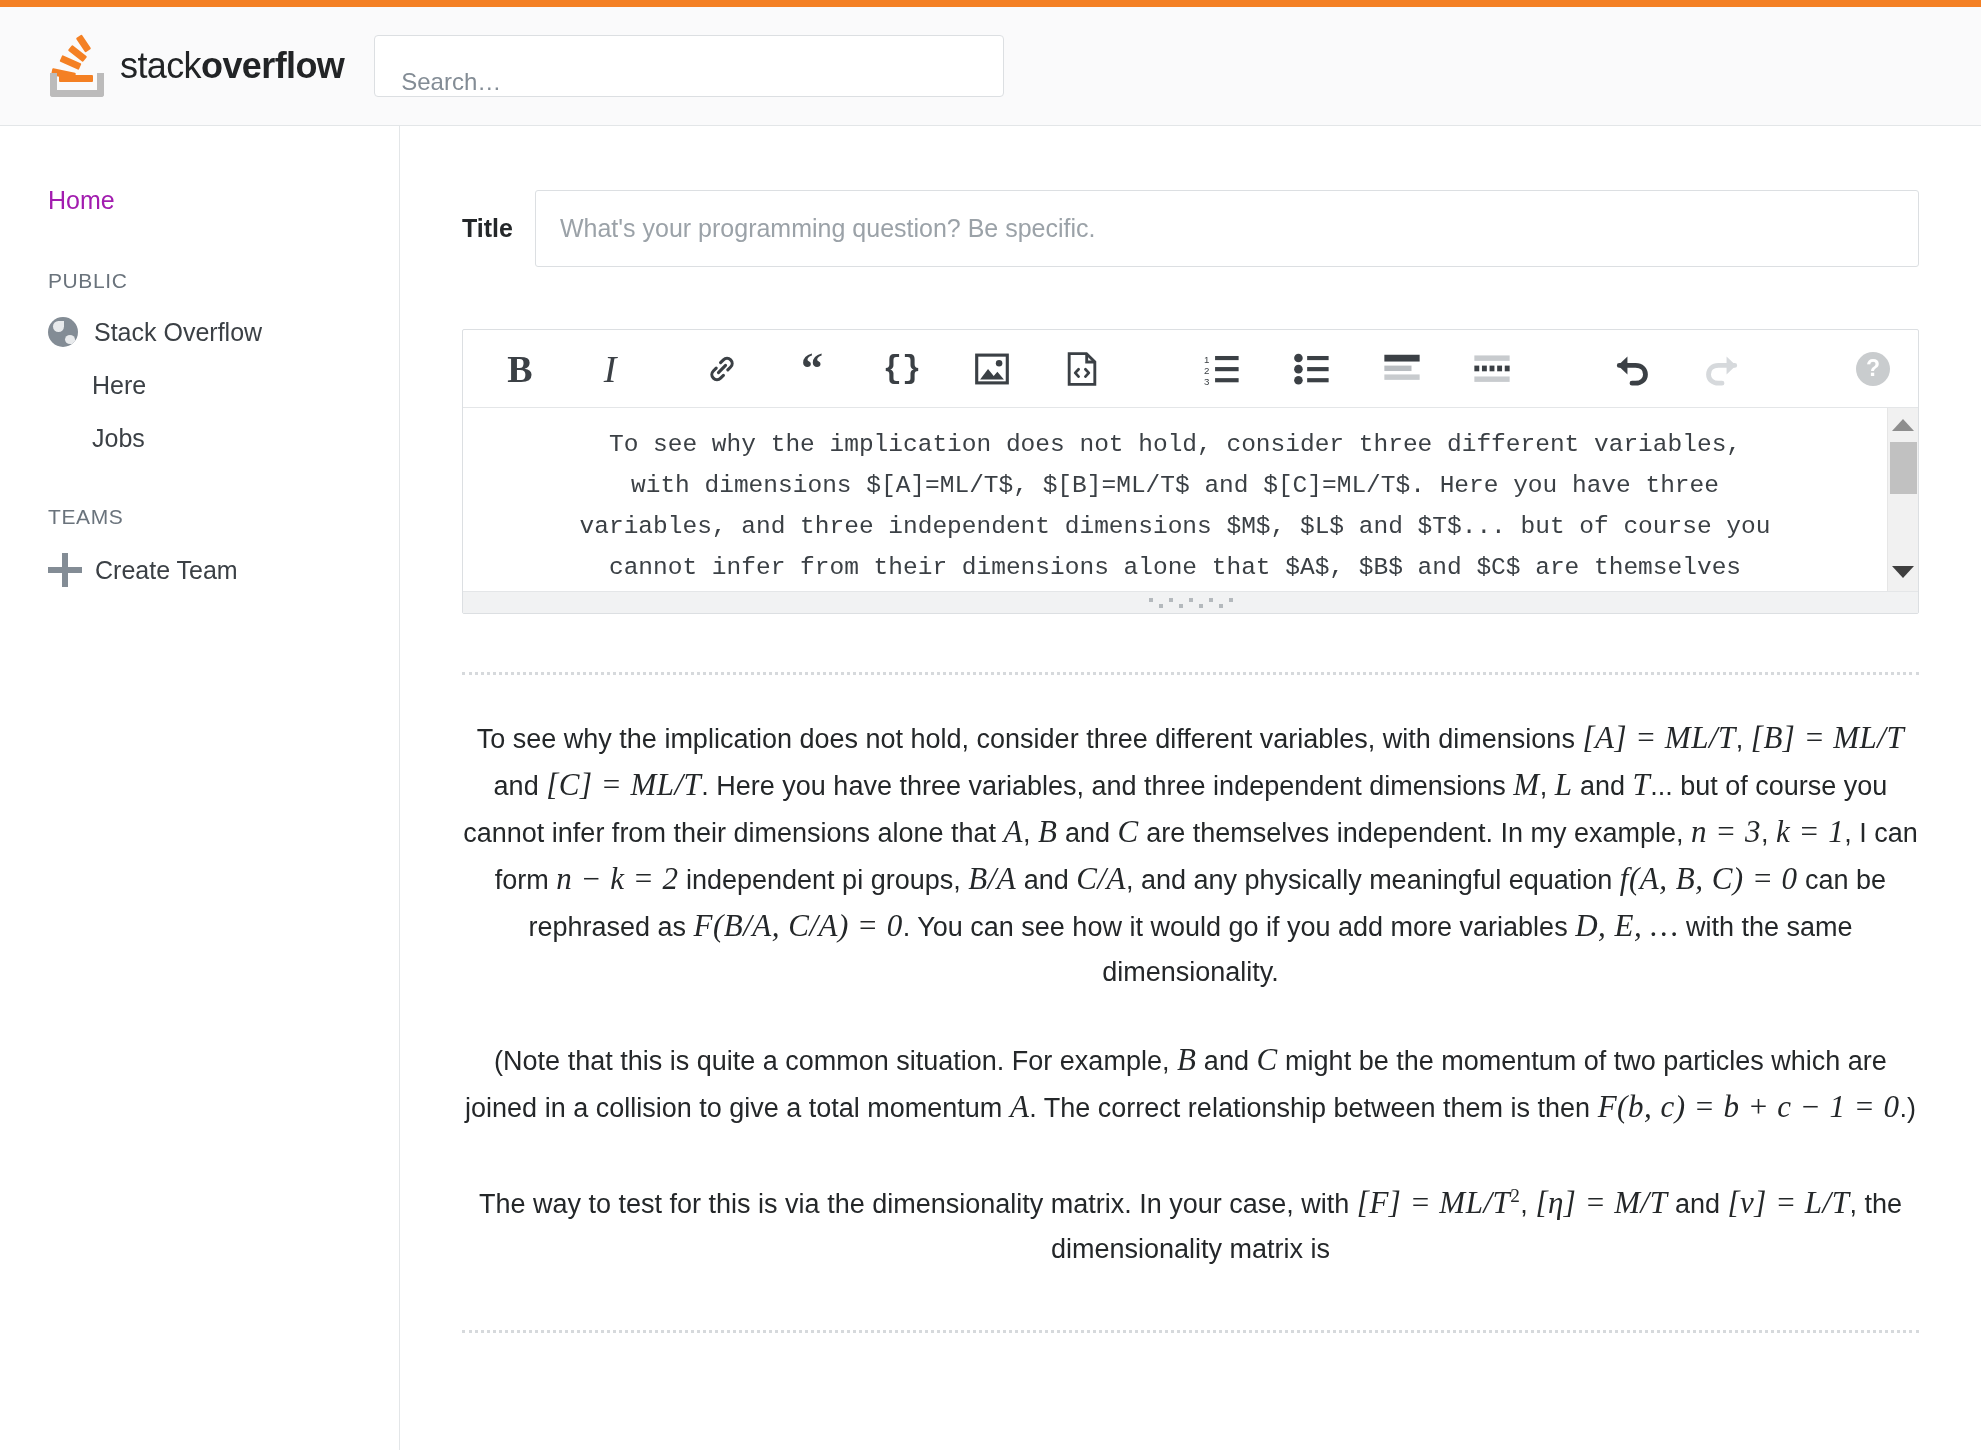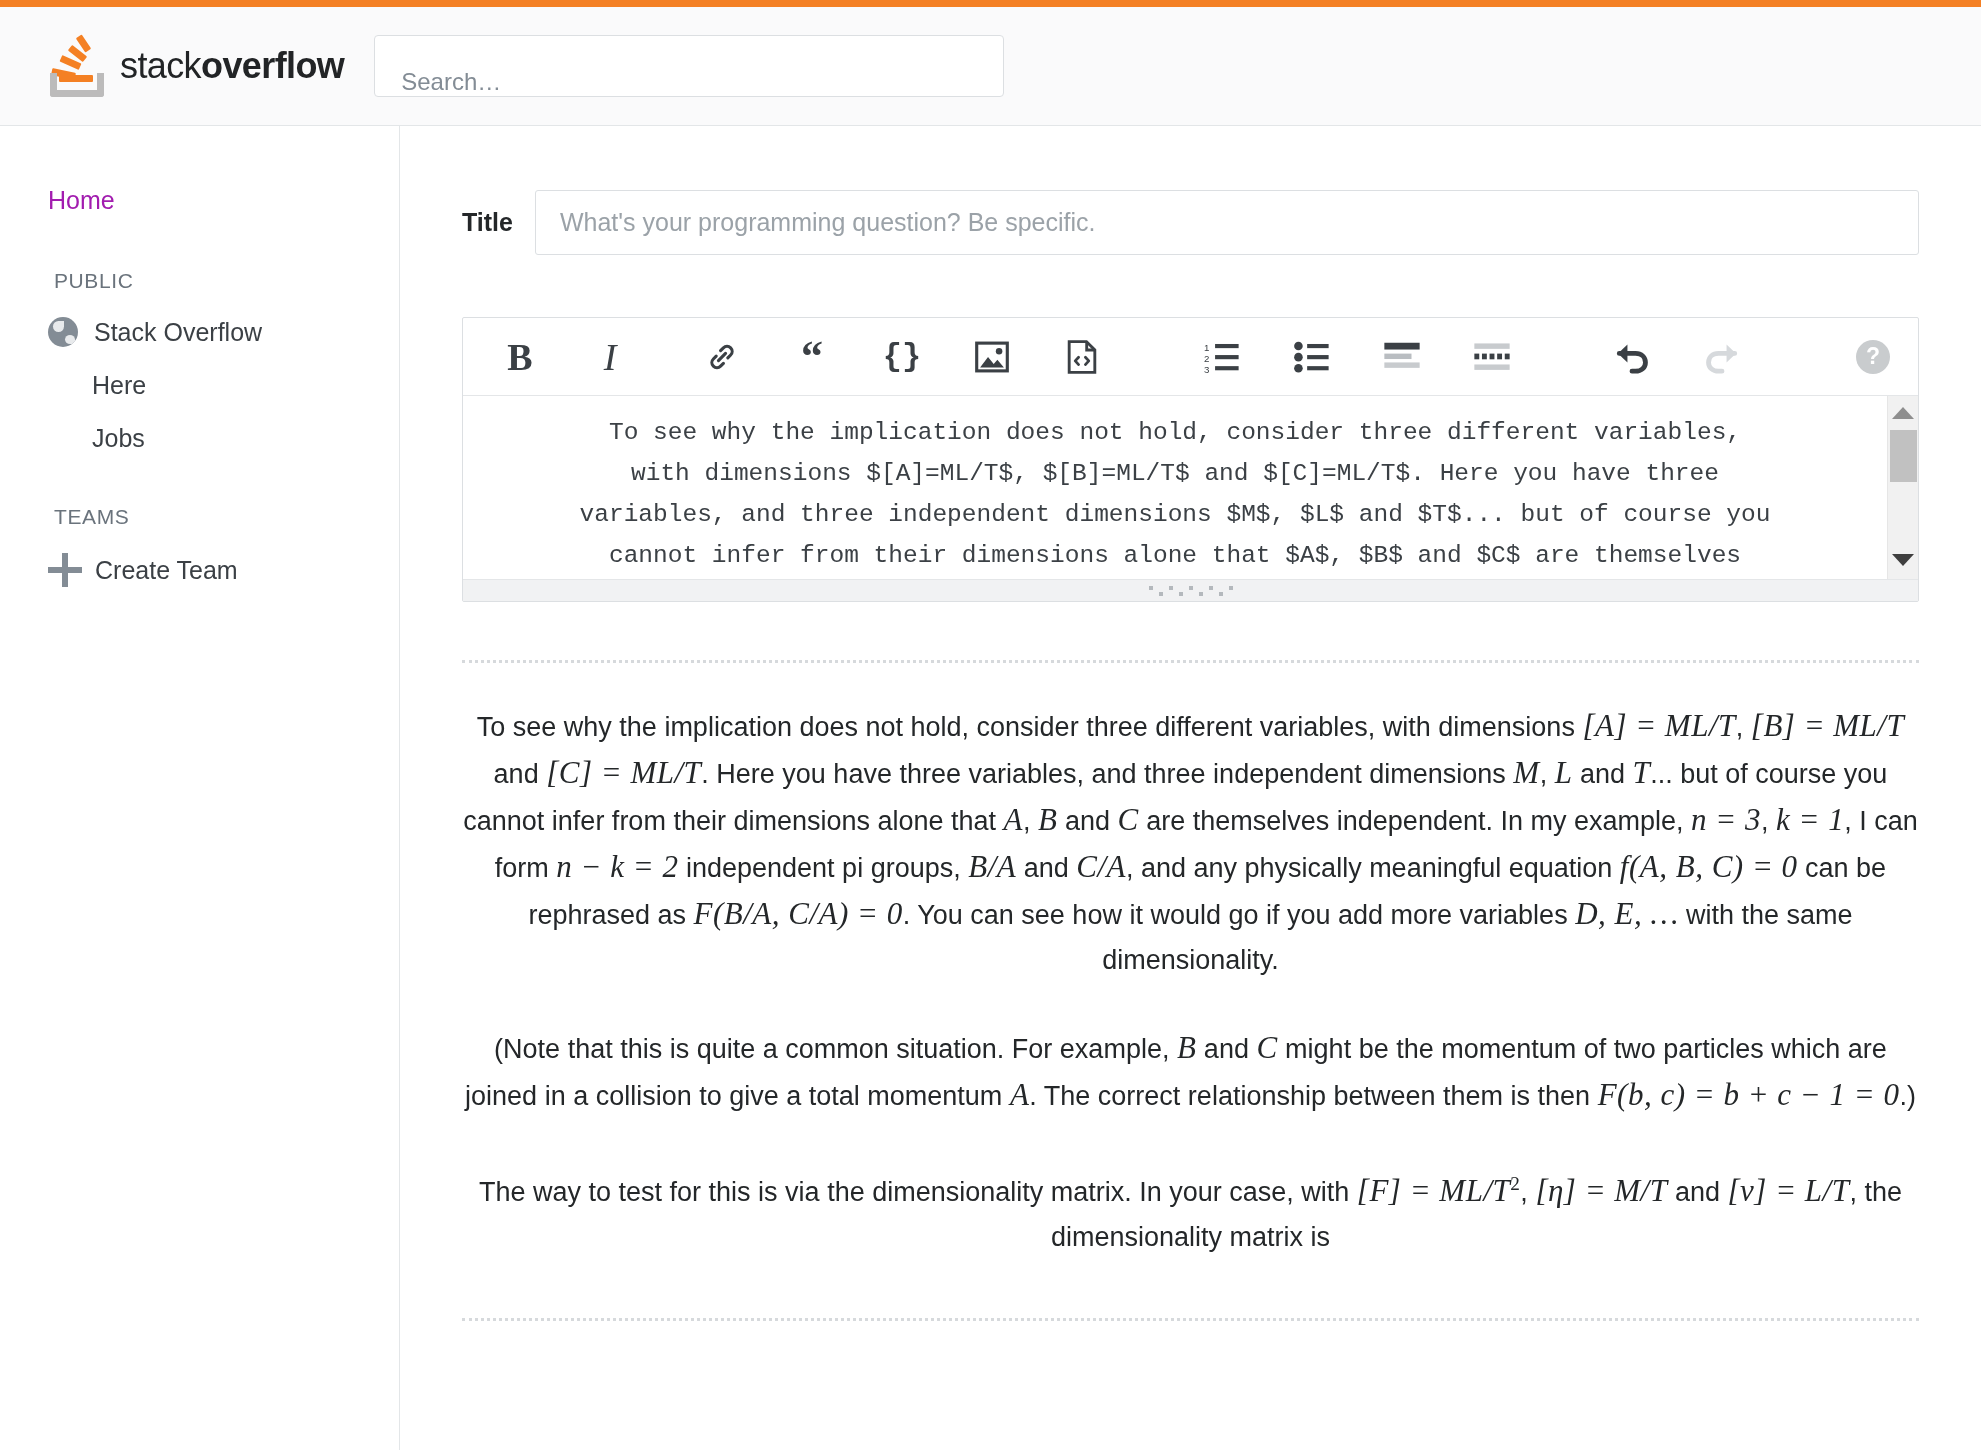--- a/index.html
+++ b/index.html
@@ -54,21 +54,20 @@
     border-right:1px solid #e3e6e8;
     background:#ffffff;
     padding-top:46px;
     font-size:24px;
   }
   .nav-top { padding:14px 0 14px 48px; color:#a21caf; font-size:25px; }
   .nav-section-title {
     padding:40px 0 12px 48px;
     font-size:21px; color:#6a737c;
     letter-spacing:0.6px;
-    margin-left:6px;
   }
   .nav-row {
     display:flex; align-items:center;
     padding:12px 0 12px 48px;
     color:#3b4045; font-size:25px;
   }
   .nav-row.sub { padding-left:92px; }
   .globe-icon {
     width:30px; height:30px; border-radius:50%;
     background:#838c95; margin-right:16px;
@@ -94,21 +93,21 @@
   .plus-icon::before { left:0; top:14px; width:34px; height:6px; }
   .plus-icon::after  { top:0; left:14px; height:34px; width:6px; }
 
   
   #main { flex:1; padding:64px 62px 0 62px; overflow:hidden;text-align:center; }
 
   
   #title-row { display:flex; align-items:center; margin-bottom:62px; }
   #title-label { font-size:25px; font-weight:700; color:#242729; margin-right:22px; }
   #title-input {
-    flex:1; height:65px;
+    flex:1; height:77px;
     border:1px solid #dcdfe2; border-radius:3px;
     display:flex; align-items:center; padding:0 24px;
     background:#fff;
   }
   #title-placeholder { font-size:25px; color:#9ba2a8; }
 
   
   #editor {
     border:1px solid #dcdfe2;
     background:#fff;

